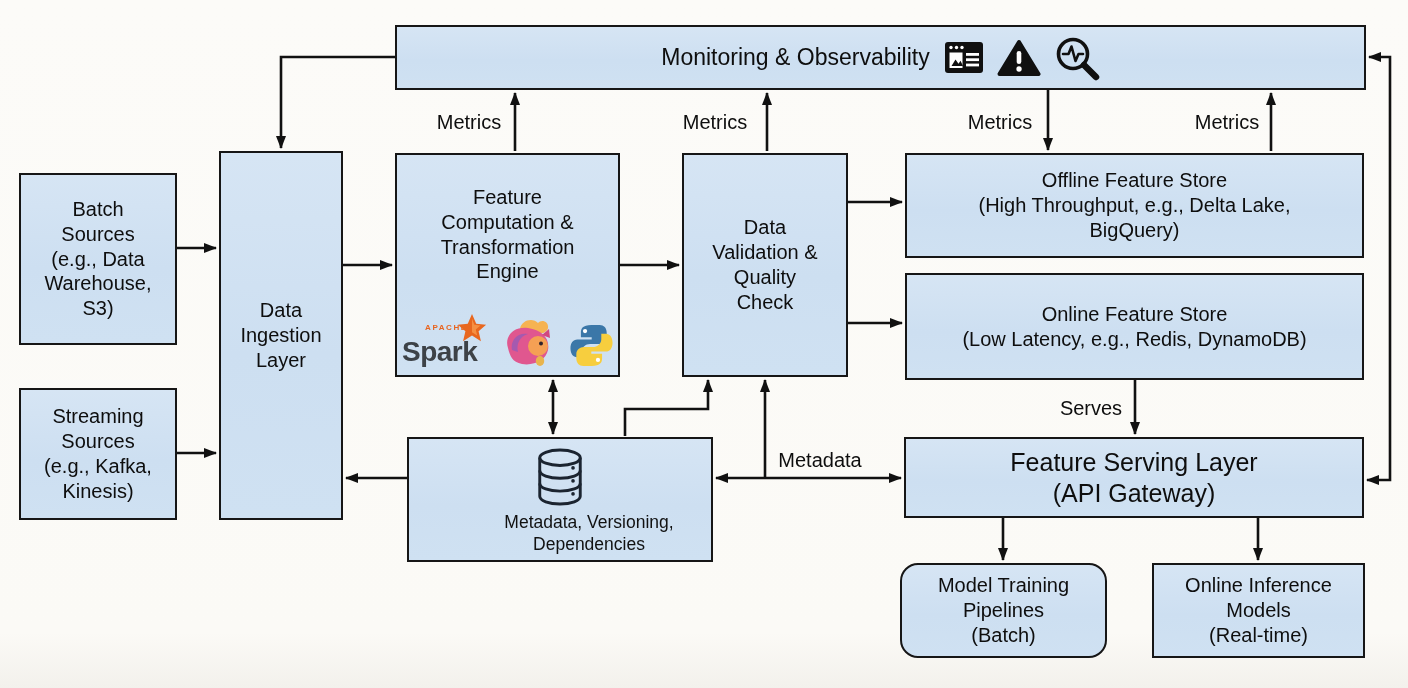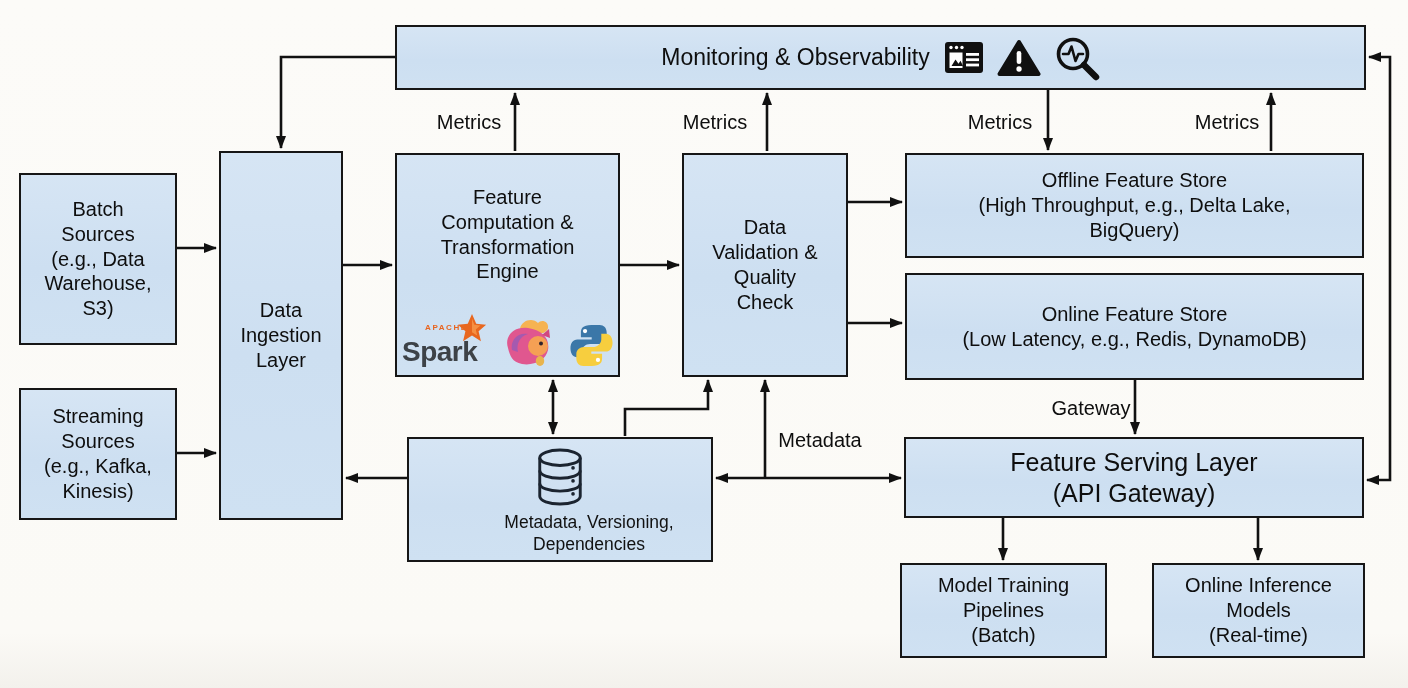--- a/index.html
+++ b/index.html
@@ -182,31 +182,31 @@
     </div>
     <div class="reg-sub">Metadata, Versioning,
 Dependencies</div>
   </div>
 
   <div class="node" style="left:904px;top:437px;width:460px;height:81px;">
     <span class="node-text" style="font-size:25px;">Feature Serving Layer
 (API Gateway)</span>
   </div>
 
-  <div class="node" style="left:900px;top:563px;width:207px;height:95px;">
+  <div class="node" style="left:900px;top:563px;width:207px;height:95px;border-radius:18px;">
     <span class="node-text">Model Training
 Pipelines
 (Batch)</span>
   </div>
   <div class="node" style="left:1152px;top:563px;width:213px;height:95px;">
     <span class="node-text">Online Inference
 Models
 (Real-time)</span>
   </div>
 
   <div class="elabel" style="left:469px;top:122px;">Metrics</div>
   <div class="elabel" style="left:715px;top:122px;">Metrics</div>
   <div class="elabel" style="left:1000px;top:122px;">Metrics</div>
   <div class="elabel" style="left:1227px;top:122px;">Metrics</div>
-  <div class="elabel" style="left:1091px;top:408px;">Gateway</div>
-  <div class="elabel" style="left:820px;top:440px;">Metadata</div>
+  <div class="elabel" style="left:1091px;top:408px;">Serves</div>
+  <div class="elabel" style="left:820px;top:460px;">Metadata</div>
 
 </div>
 
 </body></html>

